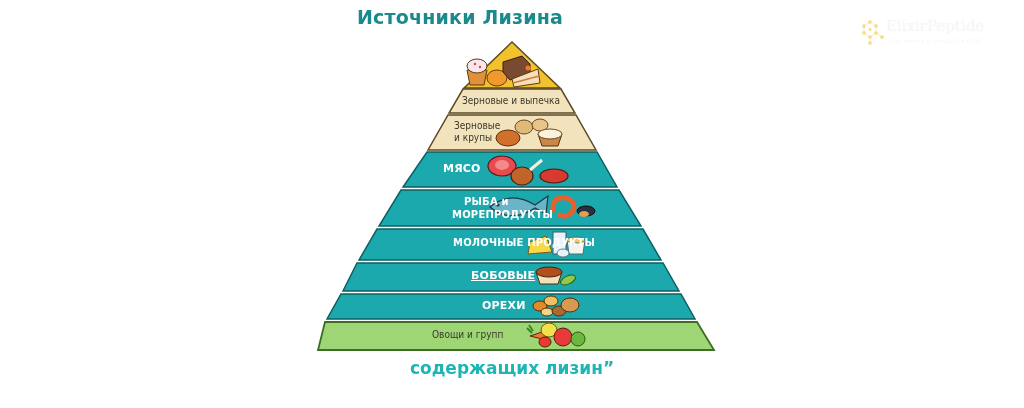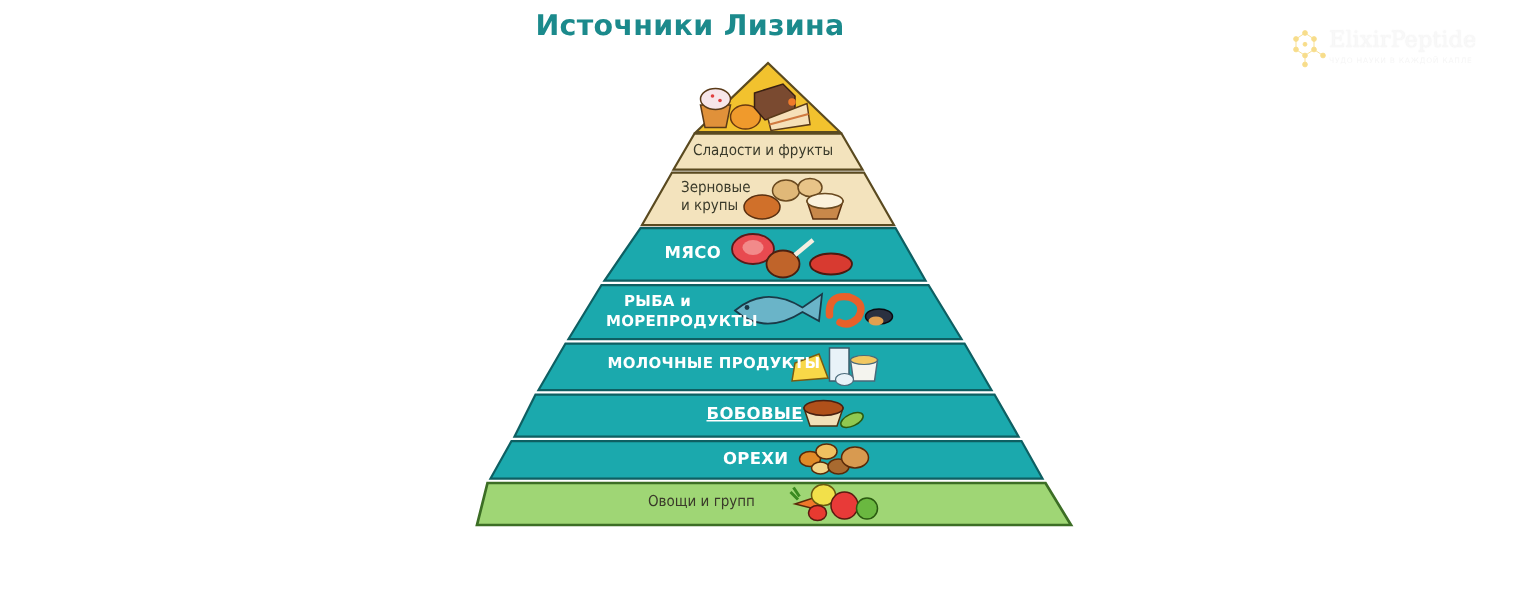--- a/index.html
+++ b/index.html
@@ -6,21 +6,21 @@
   body { width: 1024px; height: 408px; position: relative; overflow: hidden; font-family: "DejaVu Sans", sans-serif; }
   .title { position: absolute; left: 0; width: 920px; top: 6px; text-align: center; font-family: "DejaVu Sans", sans-serif; font-weight: bold; font-size: 19px; color: #1b8a8c; letter-spacing: 0.2px; }
   .logo { position: absolute; left: 860px; top: 14px; width: 160px; height: 42px; opacity: 0.55; }
   .logo-name { position: absolute; left: 26px; top: 3px; font-family: "DejaVu Serif", serif; font-size: 15px; color: #f3f3f3; text-shadow: 0 0 1px #ddd; }
   .logo-tag { position: absolute; left: 26px; top: 24px; font-size: 5px; color: #eee; letter-spacing: 0.5px; }
   .logo-mark { position: absolute; left: 0; top: 4px; width: 24px; height: 28px; }
   svg.pyr { position: absolute; left: 0; top: 0; }
   .lbl { position: absolute; font-family: "DejaVu Sans", sans-serif; white-space: nowrap; }
   .lbl.dark { color: #3a3a2a; font-size: 10px; font-family: "DejaVu Sans Condensed", "DejaVu Sans", sans-serif; }
   .lbl.light { color: #ffffff; font-weight: bold; font-size: 11px; letter-spacing: 0.2px; }
-  .lbl.small { font-size: 9px; }
+  .lbl.small { font-size: 9px; margin-left: 48px; }
   .caption { position: absolute; left: 0; width: 1024px; text-align: center; font-family: "DejaVu Sans", sans-serif; font-weight: bold; font-size: 17px; line-height: 20px; color: #1fb5b5; top: 358px; }
 </style>
 </head>
 <body>
 
 <div class="title">Источники Лизина</div>
 
 <div class="logo">
   <svg class="logo-mark" viewBox="0 0 24 28">
     <g fill="#f2c22e" stroke="#f2c22e" stroke-width="0.6">
@@ -158,29 +158,30 @@
   </g>
   <g>
     <ellipse cx="545" cy="342" rx="6" ry="5" fill="#e83a30" stroke="#5a1a10" stroke-width="1"></ellipse>
   </g>
   <g>
     <circle cx="563" cy="337" r="9" fill="#e83a38" stroke="#5a1a10" stroke-width="1"></circle>
     <circle cx="578" cy="339" r="7" fill="#6ab840" stroke="#2a5a10" stroke-width="1"></circle>
   </g>
 </svg>
 
-<div class="lbl dark" style="left:462px; top:95px;">Сладости и фрукты</div>
+<div class="lbl dark" style="left:462px; top:95px;">Зерновые и выпечка</div>
 <div class="lbl dark" style="left:454px; top:120px; line-height:12px;">
   <div>Зерновые</div>
   <div>и крупы</div>
 </div>
 <div class="lbl light" style="left:443px; top:162px;">МЯСО</div>
 <div class="lbl light small" style="left:404px; top:195px; line-height:13px; font-size:10px;">
   <div style="padding-left:12px;">РЫБА и</div>
   <div>МОРЕПРОДУКТЫ</div>
 </div>
 <div class="lbl light small" style="left:405px; top:237px; font-size:10px;">МОЛОЧНЫЕ ПРОДУКТЫ</div>
 <div class="lbl light" style="left:471px; top:269px;text-decoration:underline;">БОБОВЫЕ</div>
 <div class="lbl light" style="left:482px; top:299px;">ОРЕХИ</div>
 <div class="lbl dark" style="left:432px; top:329px;">Овощи и групп</div>
 
 <div class="caption">
+  <div>содержащих лизин”</div>
 </div>
 
 </body></html>

